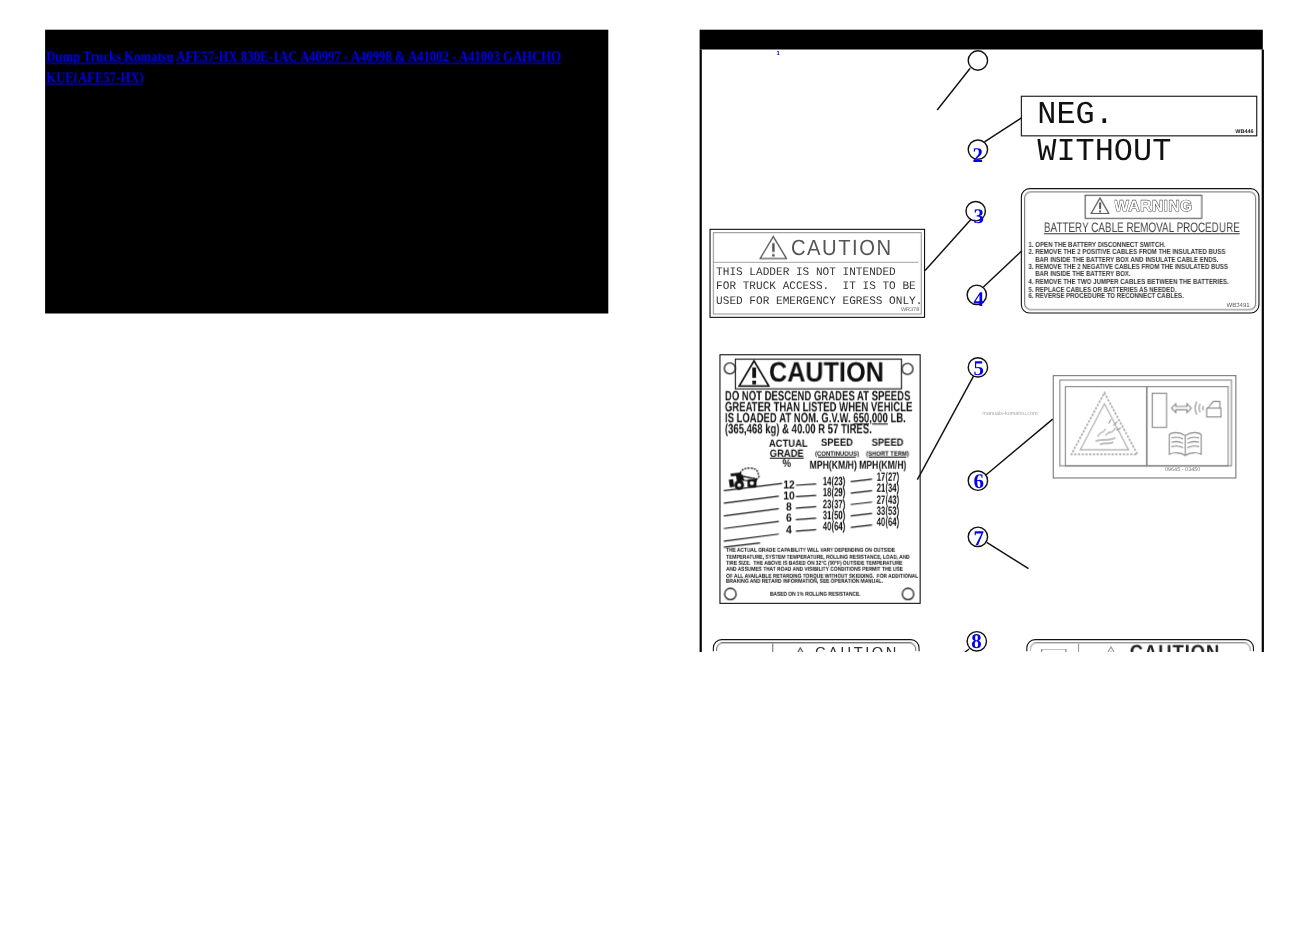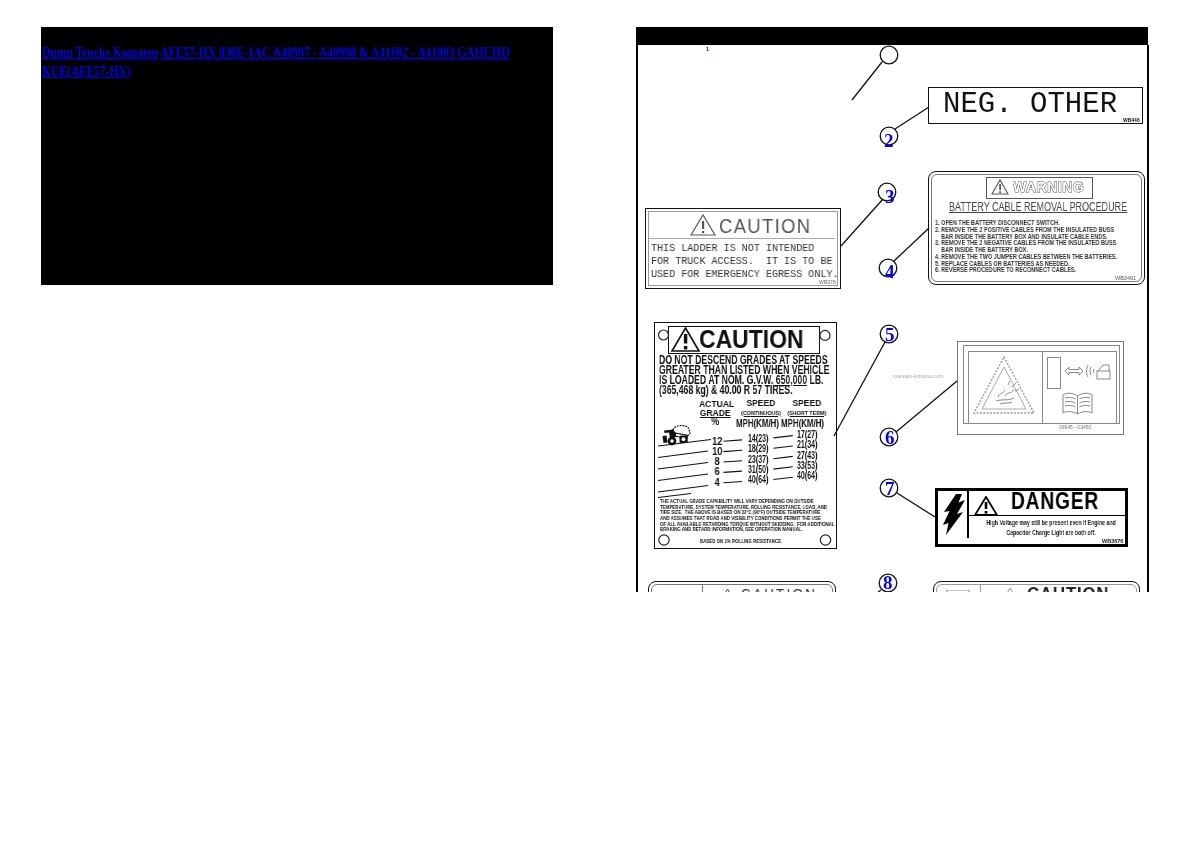--- a/index.html
+++ b/index.html
@@ -23,21 +23,21 @@
 <div class="abs" style="left:636px;top:45px;width:1.5px;height:739px;background:#000;"></div>
 
 <div class="abs" style="left:1147px;top:45px;width:1.5px;height:739px;background:#000;"></div>
 
 <div class="abs" style="left:706px;top:46px;font-size:5.5px;font-weight:bold;color:#0000EE;">1</div>
 
 <div class="abs" style="left:1136px;top:705px;font-size:6px;color:#555;">49</div>
 
 
 <div class="lbl" style="left:928px;top:87px;width:213px;height:35px;border-width:1px;">
-  <div class="abs" style="left:14px;top:0px;font-family:'Liberation Mono',monospace;font-size:29px;color:#111;">NEG. OTHER</div>
+  <div class="abs" style="left:14px;top:0px;font-family:'Liberation Mono',monospace;font-size:29px;color:#111;">NEG. WITHOUT</div>
   <div class="abs" style="right:2px;bottom:0px;font-size:5px;font-weight:bold;color:#111;">WB446</div>
 </div>
 
 <div class="lbl" style="left:645px;top:208px;width:194px;height:79px;">
   <div class="abs" style="left:2px;top:2px;right:2px;bottom:2px;border:1px solid #999;"></div>
 
   <svg class="abs" style="left:44px;top:5px;" width="26" height="22" viewBox="0 0 26 22">
     <path d="M13 1 L25 21 L1 21 Z" fill="none" stroke="#555" stroke-width="1.2"></path>
     <rect x="12" y="7" width="2.2" height="8" fill="#555"></rect>
     <rect x="12" y="17" width="2.2" height="2.2" fill="#555"></rect>
@@ -209,43 +209,20 @@
       <path d="M16.5 4 L16.5 22"></path>
       <path d="M4 6 C8 5 12 5.5 14.5 7 M4 10 C8 9 12 9.5 14.5 11 M4 14 C8 13 12 13.5 14.5 15 M18.5 7 C21 5.5 25 5 29 6 M18.5 11 C21 9.5 25 9 29 10 M18.5 15 C21 13.5 25 13 29 14"></path>
     </g>
   </svg>
 
   <div class="abs" style="left:101px;top:82px;font-size:5px;color:#777;">09645 - 03450</div>
 </div>
 
 <div class="abs" style="left:893px;top:373px;font-size:5px;color:#aaa;">manuals-komatsu.com</div>
 
-<div class="lbl" style="left:935px;top:488px;width:187px;height:53px;border:3px solid #000;">
-
-  <div class="abs" style="left:29px;top:0;width:2px;height:47px;background:#000;"></div>
-
-  <svg class="abs" style="left:3px;top:2px;" width="25" height="43" viewBox="0 0 25 43">
-    <path d="M15 1 L3 19 L8.5 18 L2 32 L7.5 30 L5 42 L22 19 L16 21 L24 7 L17.5 9.5 L21 1 Z" fill="#000"></path>
-  </svg>
-
-  <svg class="abs" style="left:36px;top:4.5px;" width="24" height="20" viewBox="0 0 24 20">
-    <path d="M12 1 L23 19 L1 19 Z" fill="none" stroke="#000" stroke-width="1.8"></path>
-    <rect x="10.7" y="6" width="2.6" height="7" fill="#000"></rect>
-    <rect x="10.7" y="15" width="2.6" height="2.6" fill="#000"></rect>
-  </svg>
-
-  <div class="abs" style="left:73px;top:-4px;font-weight:bold;font-size:24px;letter-spacing:1px;color:#000;transform:scaleX(.8);transform-origin:0 0;">DANGER</div>
-
-  <div class="abs" style="left:31px;top:24px;right:0;height:1px;background:#000;"></div>
-
-  <div class="abs" style="left:33px;top:27px;width:239px;font-weight:bold;font-size:7.8px;line-height:9.5px;color:#222;text-align:center;transform:scaleX(.67);transform-origin:0 0;white-space:pre;">High Voltage may still be present even if Engine and
-Capacitor Charge Light are both off.</div>
-
-  <div class="abs" style="right:2px;bottom:0px;font-size:5.5px;font-weight:bold;color:#222;">WB3676</div>
-</div>
 
 <div class="lbl" style="left:648px;top:581px;width:186px;height:92px;border-radius:8px;">
   <div class="abs" style="left:2px;top:2px;right:2px;bottom:2px;border:1px solid #777;border-radius:6px;"></div>
 
   <div class="abs" style="left:53px;top:3px;width:1px;height:84px;background:#777;"></div>
 
   <svg class="abs" style="left:5px;top:22px;" width="44" height="44" viewBox="0 0 44 44">
     <g fill="none" stroke="#555" stroke-width="1">
       <circle cx="22" cy="22" r="20.5"></circle>
       <path d="M4 26 C8 22 10 26 14 23 C18 20 20 17 24 19 C27 20.5 28 24 32 22 C35 20.5 38 22 41 25"></path>

